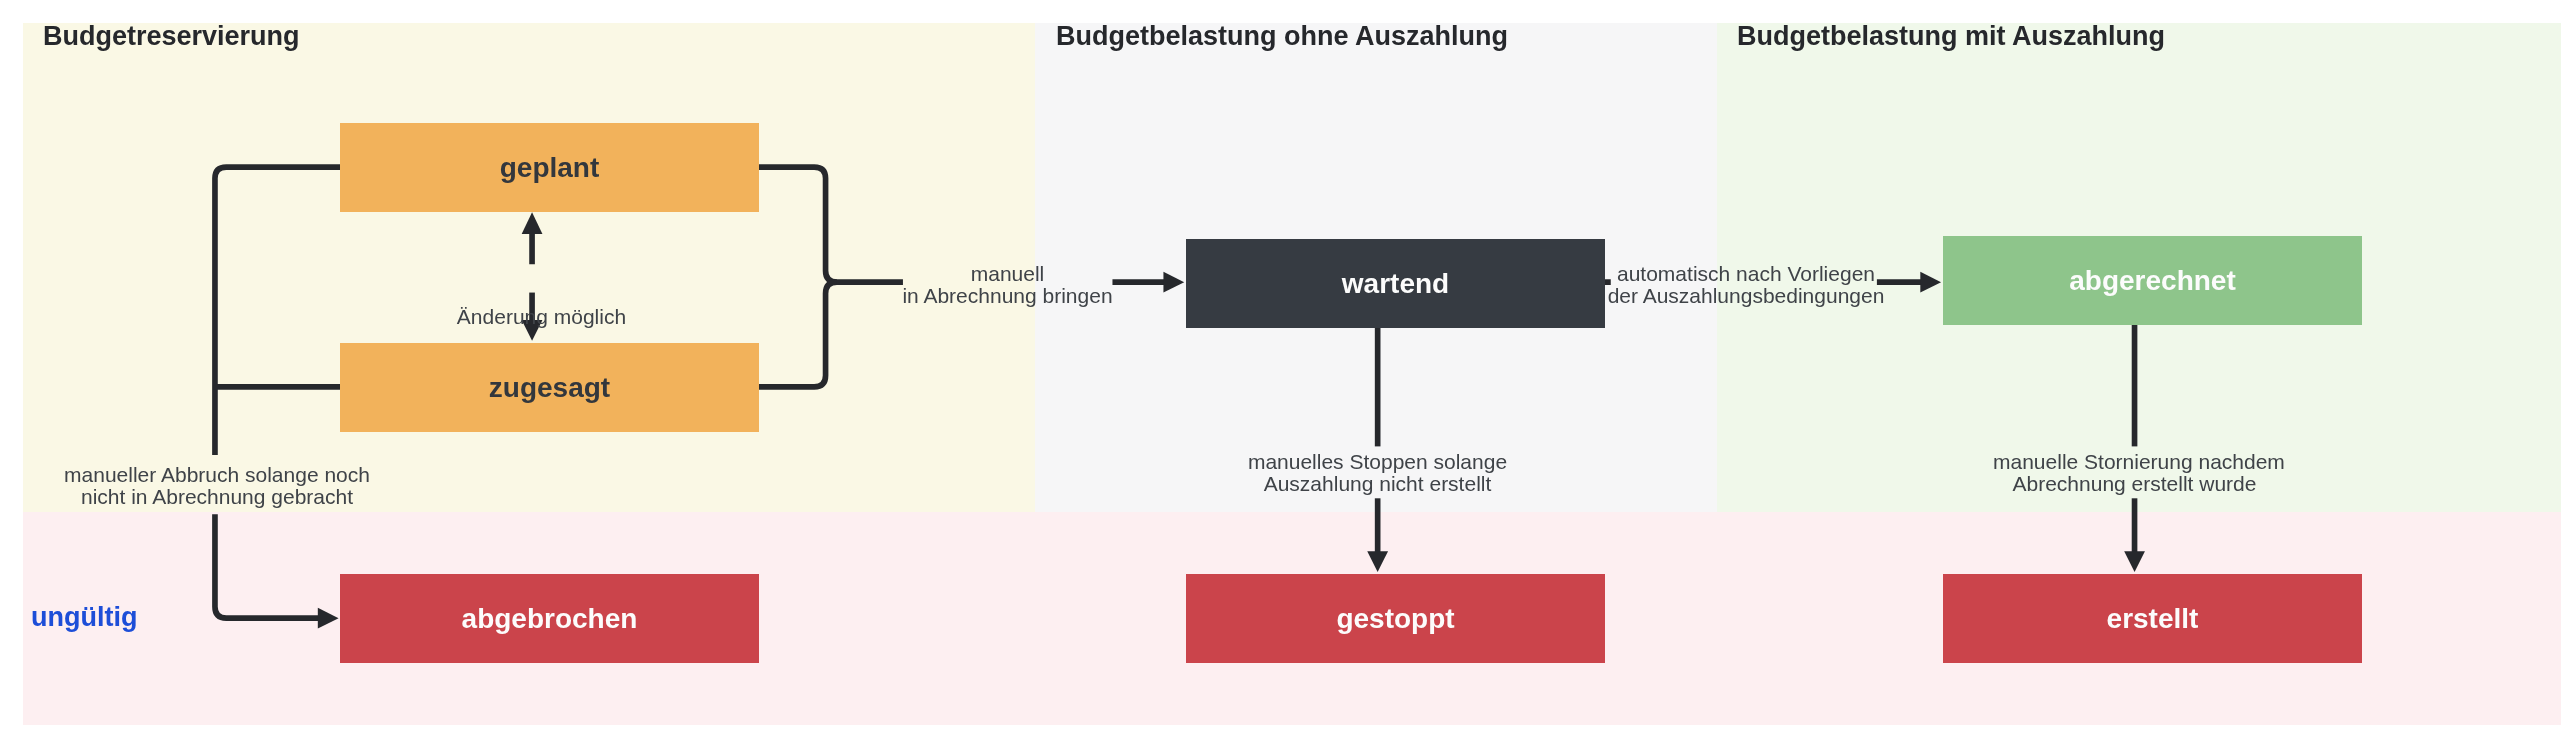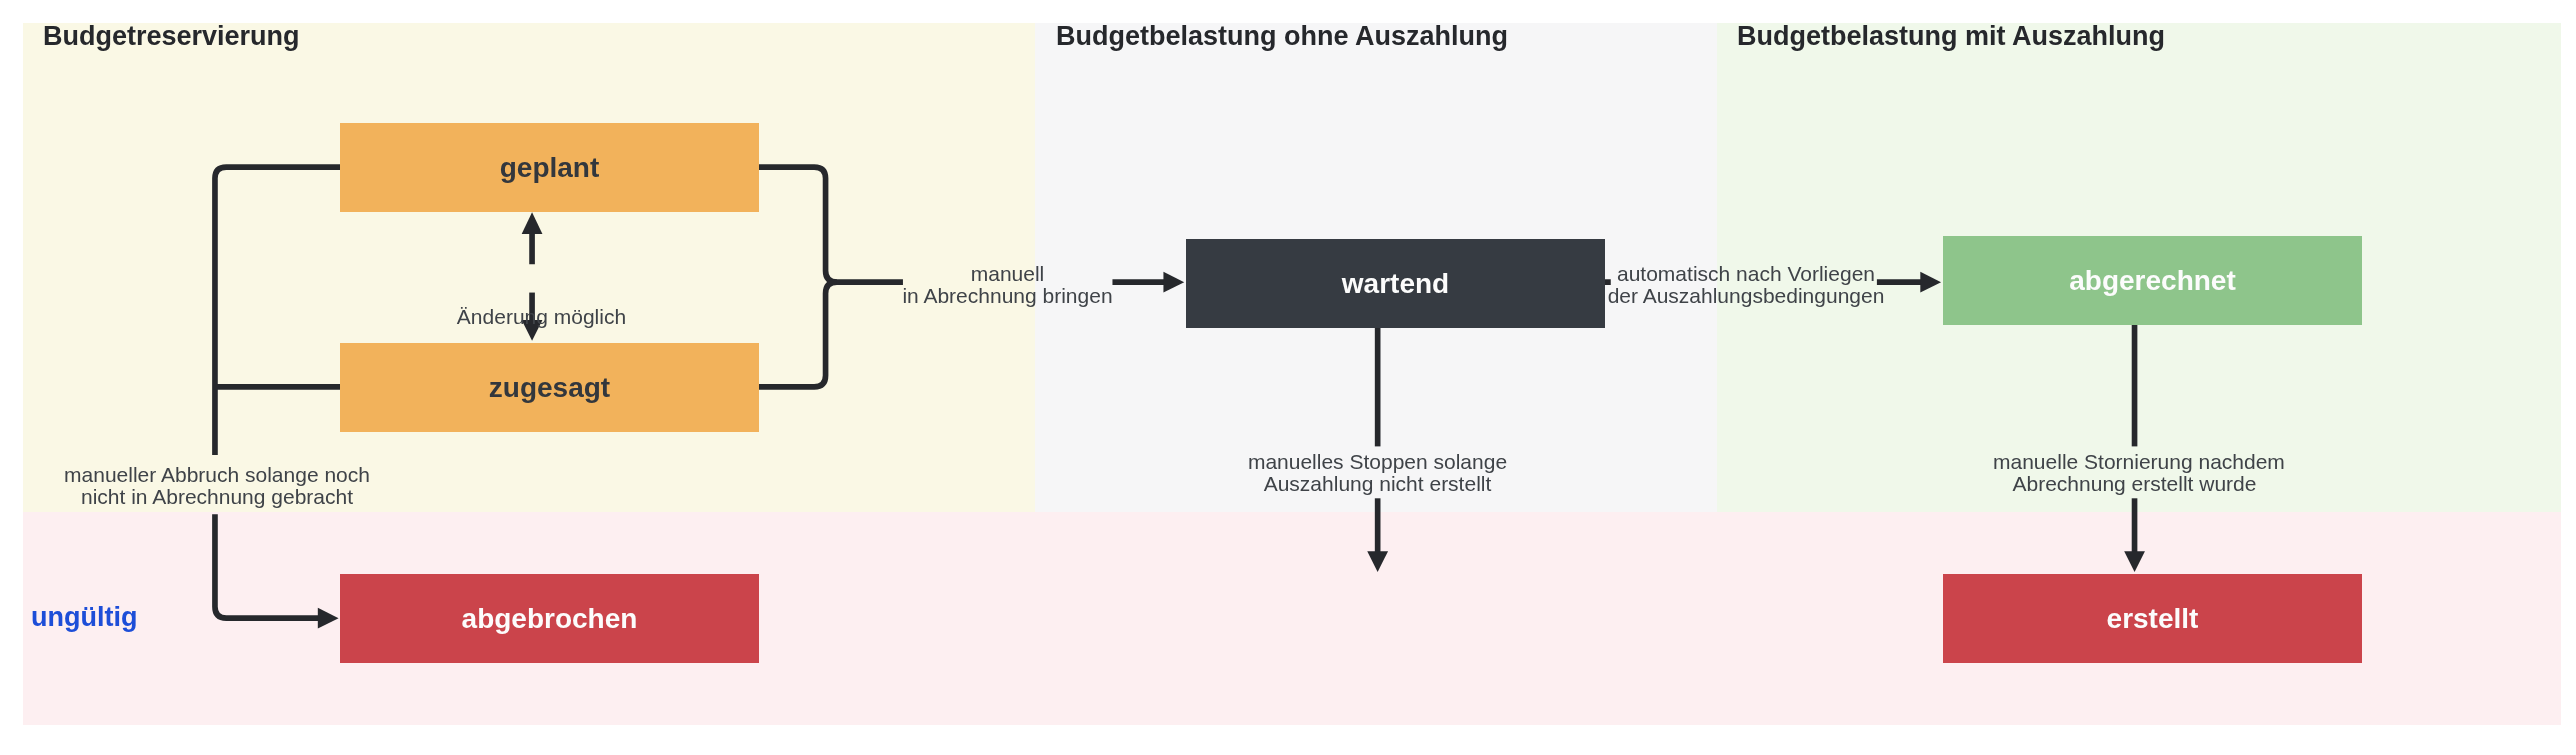--- a/index.html
+++ b/index.html
@@ -111,20 +111,21 @@
       <path d="M 2261 528 V 586"></path>
       <polygon points="2261,606 2250,584 2272,584"></polygon>
     </g>
   </svg>
 
   <div class="node node-orange node-geplant">geplant</div>
   <div class="node node-orange node-zugesagt">zugesagt</div>
   <div class="node node-dark node-wartend">wartend</div>
   <div class="node node-green node-abgerechnet">abgerechnet</div>
   <div class="node node-red node-abgebrochen">abgebrochen</div>
+  <div class="node node-red node-gestoppt">gestoppt</div>
   <div class="node node-red node-storniert">erstellt</div>
 
   <div class="edge-label lbl-aenderung">
     <div>Änderung möglich</div>
   </div>
   <div class="edge-label lbl-abrechnung">
     <div>manuell</div>
     <div>in Abrechnung bringen</div>
   </div>
   <div class="edge-label lbl-automatisch">

